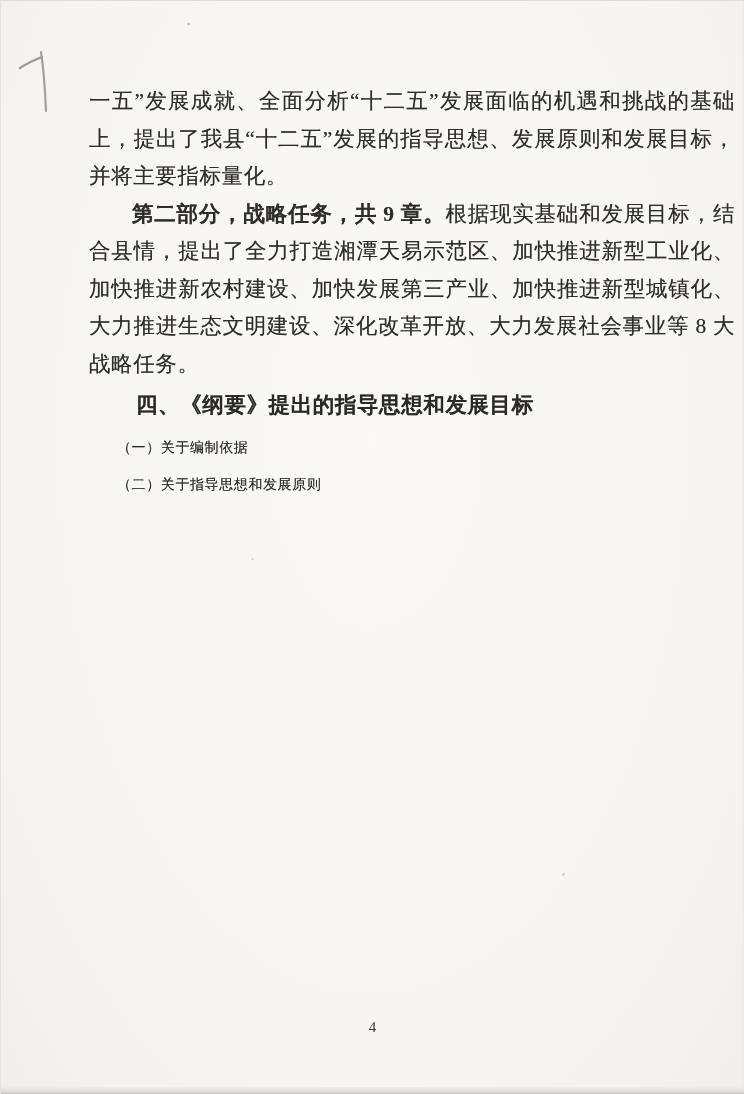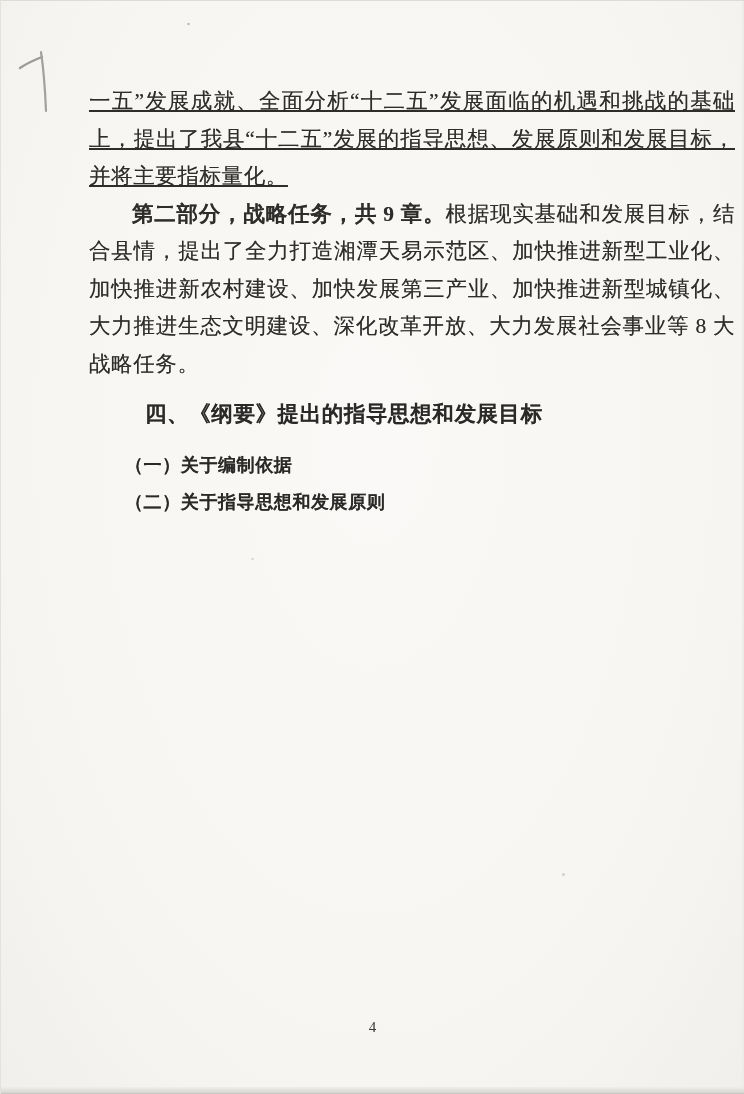--- a/index.html
+++ b/index.html
@@ -20,33 +20,33 @@
     position:absolute;
     left:88px; top:82px;
     width:646px;
     font-size:21.5px;
     line-height:37.5px;
     letter-spacing:0.6px;
     text-align:justify;
     text-shadow:0 0 0.6px rgba(45,43,40,0.55);
   }
   .content p { margin:0; text-indent:2em; }
-  .content p.cont { text-indent:0;text-decoration:underline; }
+  .content p.cont { text-indent:0; }
   .lead { font-weight:bold; }
   h2.hei {
-    margin:13px; text-indent:2em;
+    margin:4px; text-indent:2em;
     font-family:"Liberation Sans","DejaVu Sans",sans-serif;
     font-size:21.5px; line-height:37.5px;
     font-weight:700; letter-spacing:0.6px;
     color:#2b2927;
   }
   h3.sub {
     margin:0; text-indent:2em;
-    font-size:18px; line-height:37.5px;
-    font-weight:700; letter-spacing:0.6px;
+    font-size:14px; line-height:37.5px;
+    font-weight:400; letter-spacing:0.6px;
     color:#2b2927;
   }
   .pageno {
     position:absolute;
     top:1018px; left:0; width:100%;
     text-align:center;
     font-size:15px; color:#3a3836;
     letter-spacing:0;
   }
   .pencil { position:absolute; left:12px; top:42px; }

